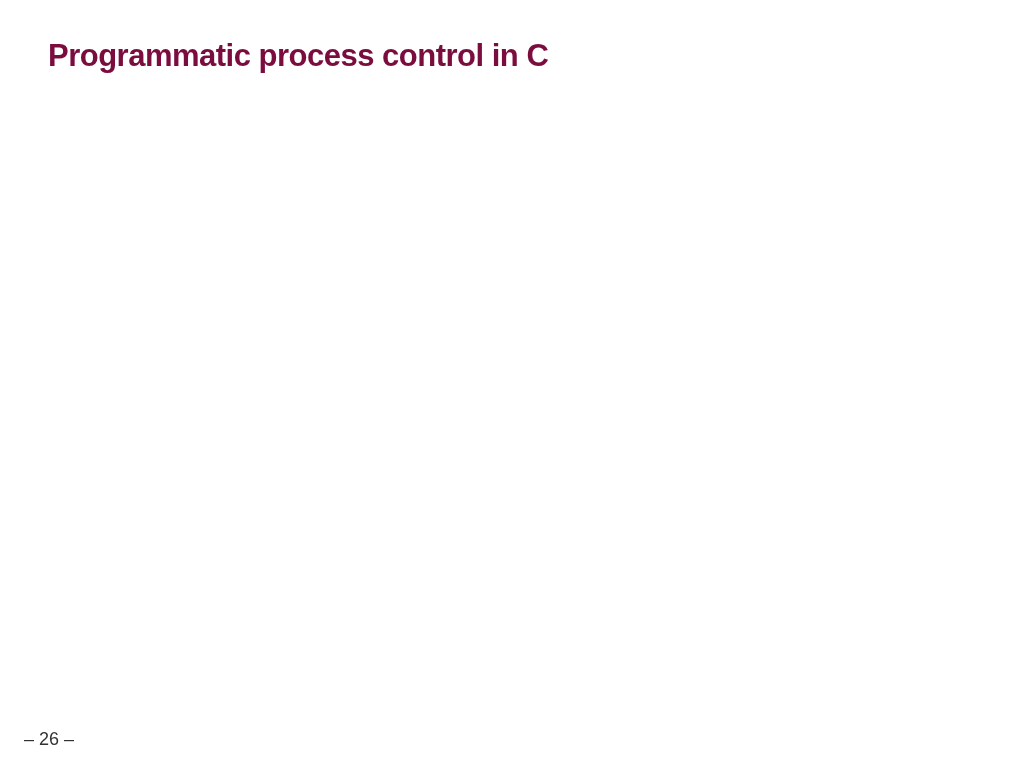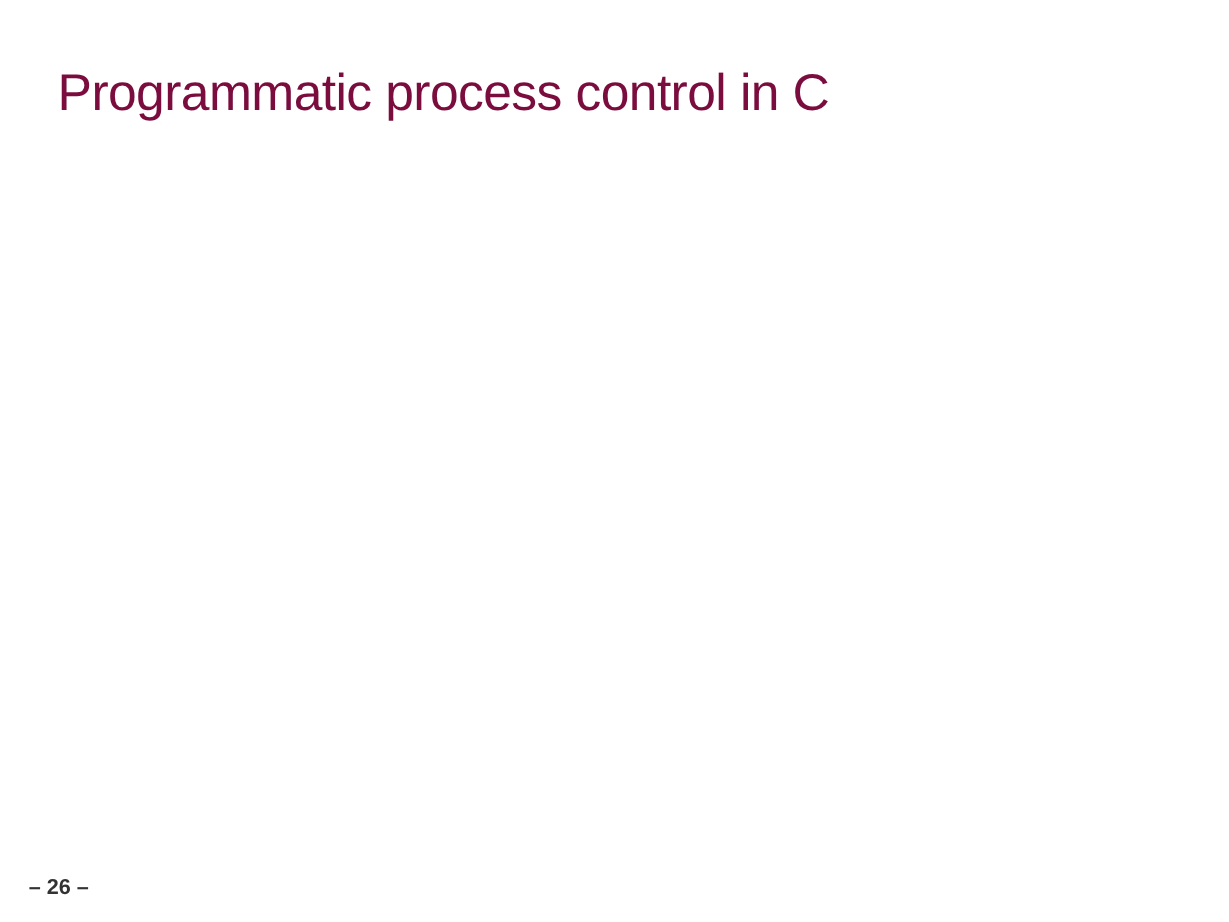--- a/index.html
+++ b/index.html
@@ -10,34 +10,34 @@
     body {
       width: 1024px;
       height: 768px;
       background: #ffffff;
       font-family: Arial, Helvetica, sans-serif;
       position: relative;
       overflow: hidden;
     }
     .slide-title {
       position: absolute;
-      top: 54px;
+      top: 38px;
       left: 48px;
-      font-size: 43px;
-      font-weight: normal;
+      font-size: 31px;
+      font-weight: bold;
       color: #7a0c3e;
       letter-spacing: -0.5px;
     }
     .page-number {
       position: absolute;
       bottom: 18px;
       left: 24px;
       font-size: 18px;
       color: #333333;
-      font-weight: bold;
+      font-weight: normal;
       margin-top: 43px;
     }
   </style>
 </head>
 <body>
 
 <h1 class="slide-title">Programmatic process control in C</h1>
 <div class="page-number">– 26 –</div>
 
 </body></html>

